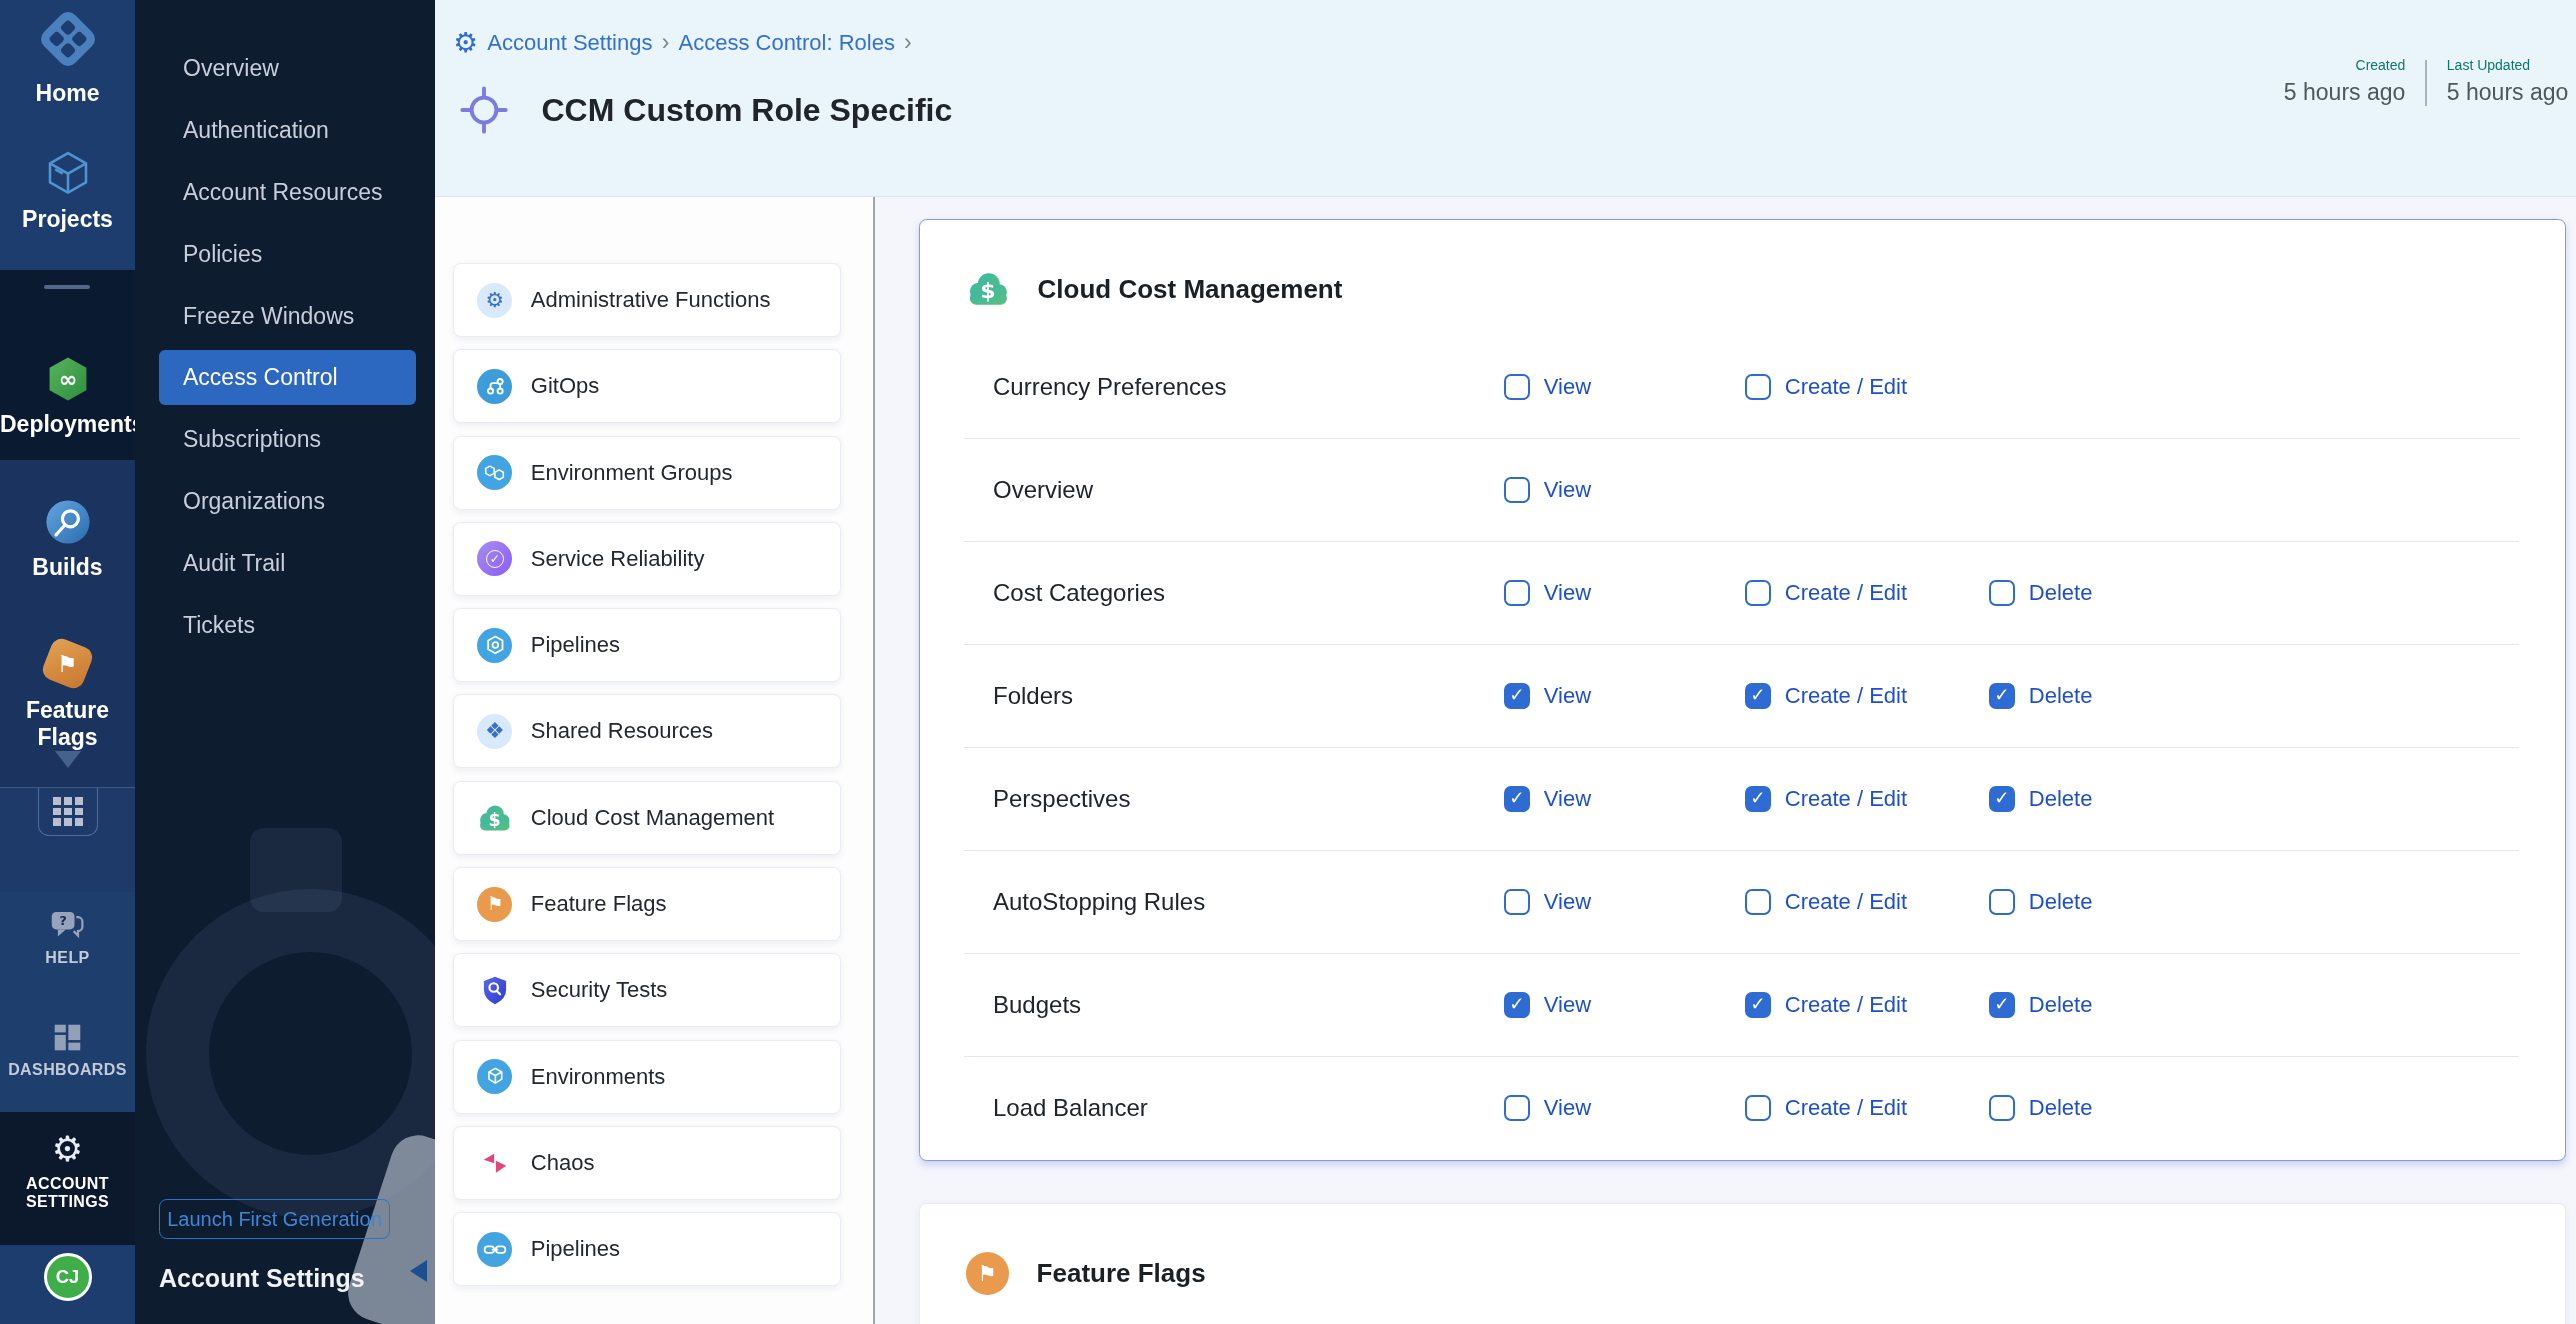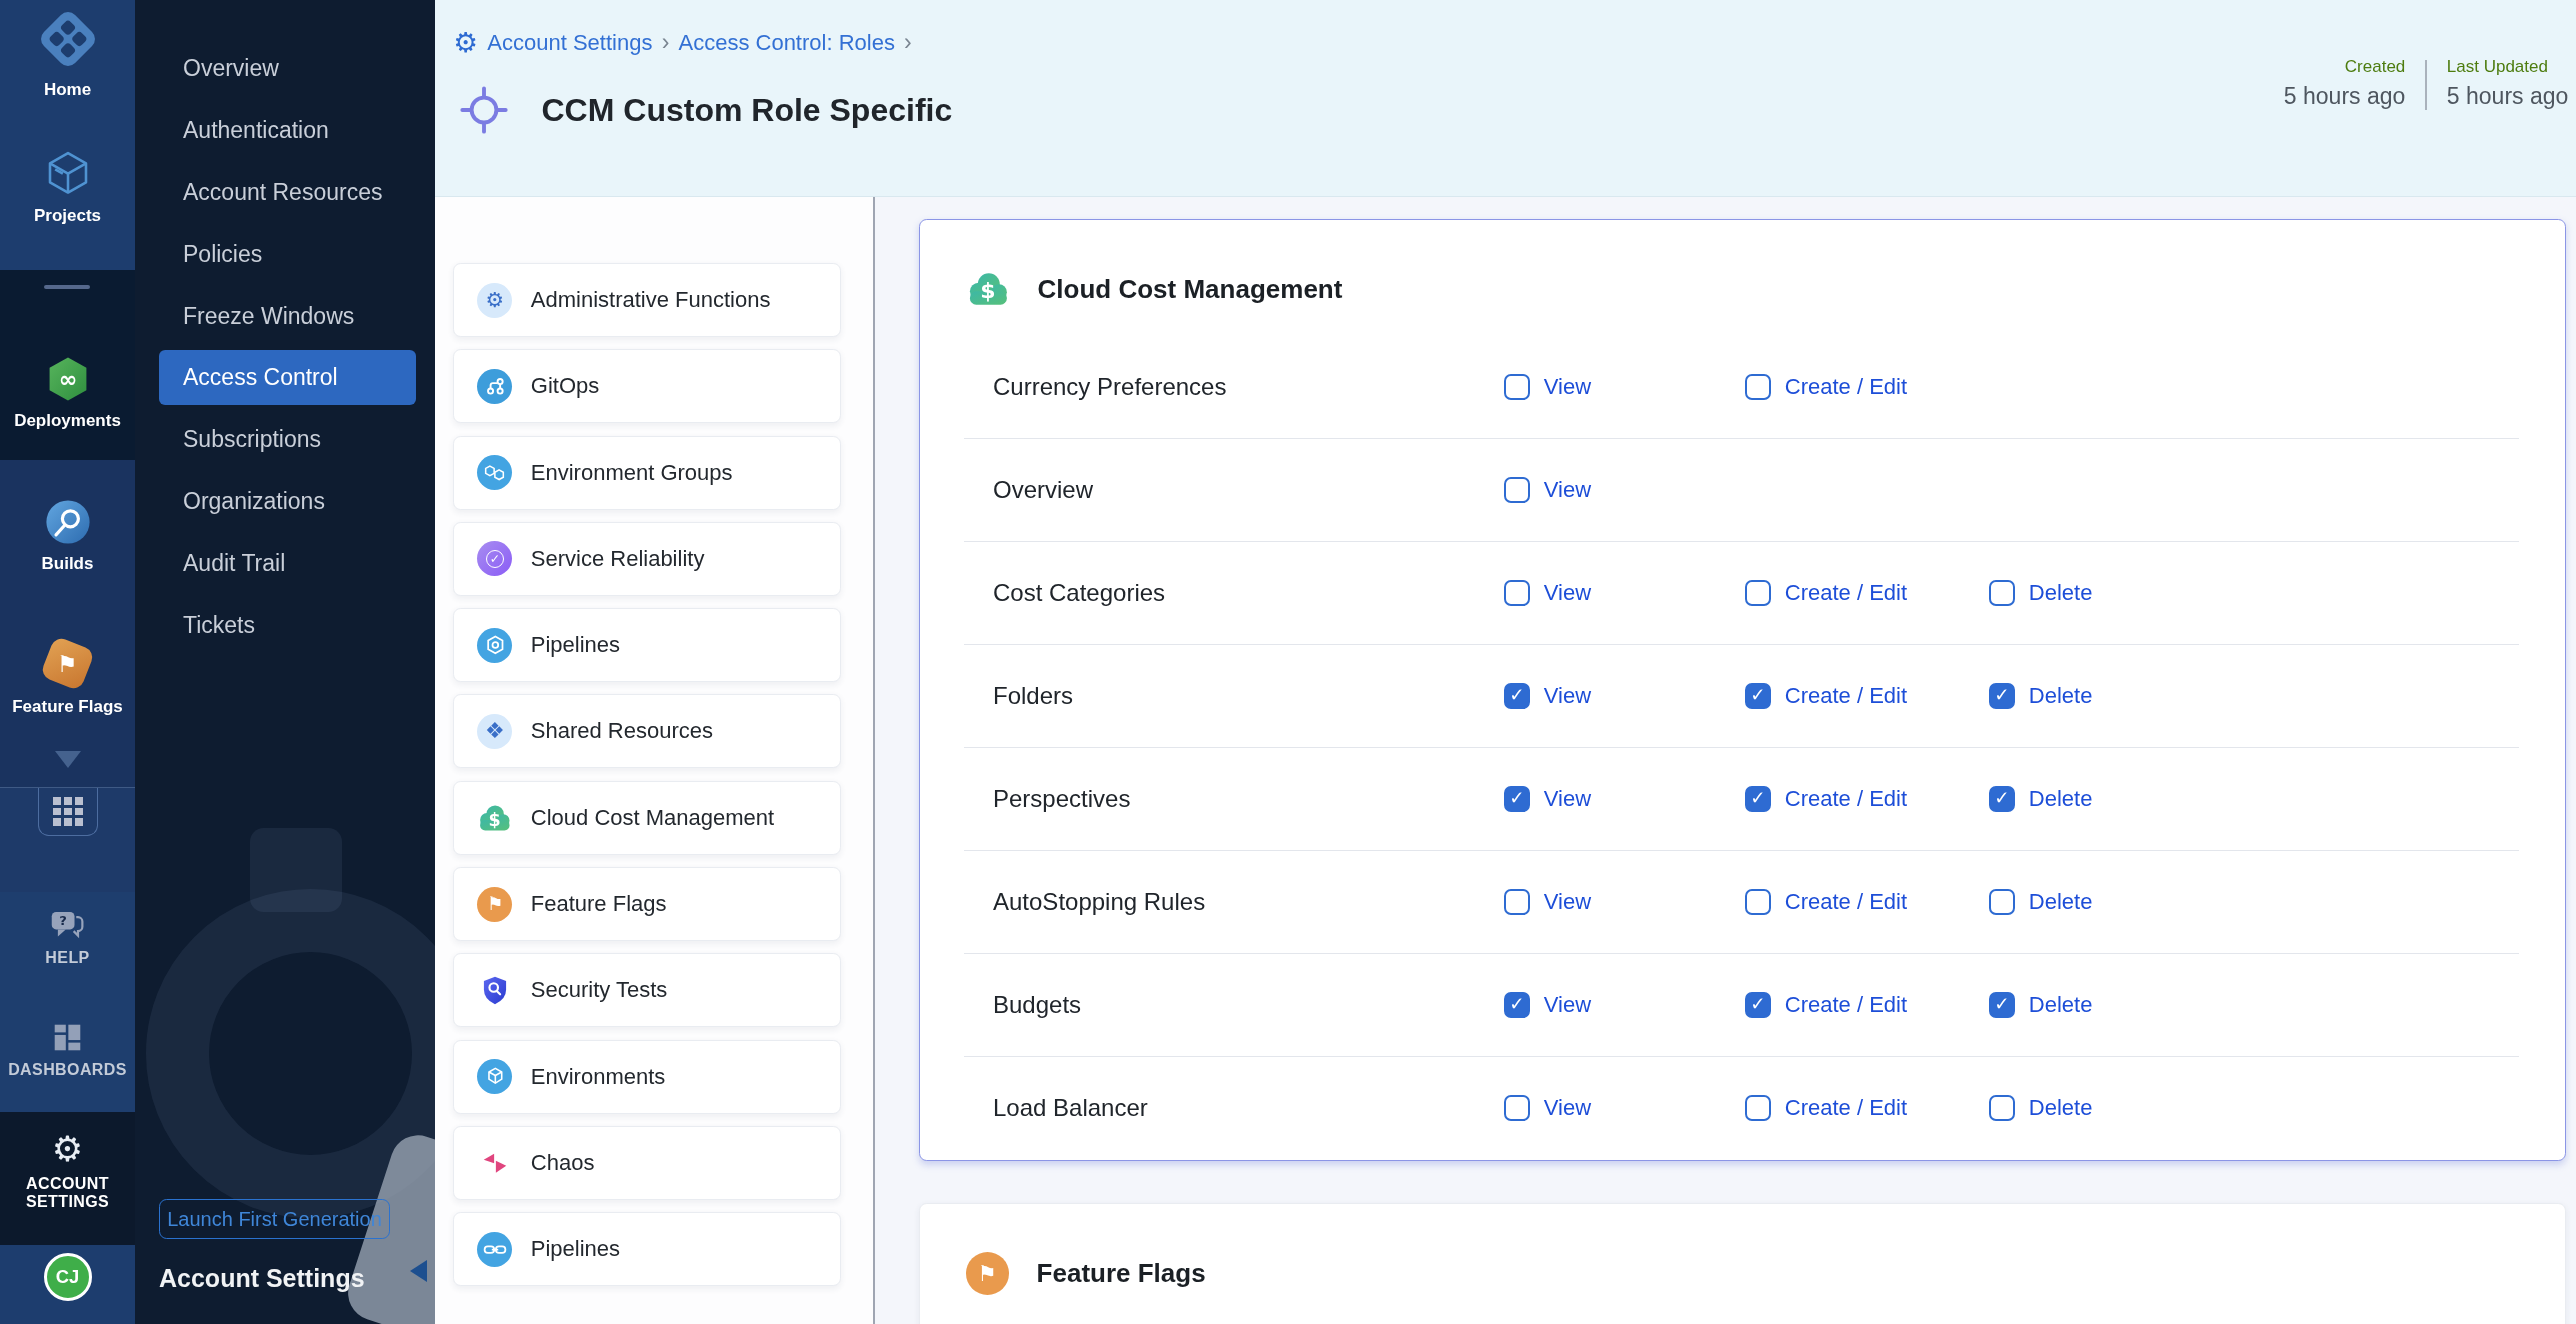--- a/index.html
+++ b/index.html
@@ -11,21 +11,21 @@
   .rail { position:absolute; left:0; top:0; width:135px; height:1324px; background:#1a335f; }
   .rail-sec { position:absolute; left:0; width:135px; }
   .sec-top    { top:0;    height:270px; background:#1d3d6e; }
   .sec-dark   { top:270px; height:190px; background:#0a1b31; }
   .sec-mid    { top:460px; height:327px; background:#1a335f; }
   .sec-grid   { top:787px; height:105px; background:#1e3a69; border-top:1.5px solid #3f5a85; }
   .sec-help   { top:892px; height:220px; background:#1e3e6e; }
   .sec-active { top:1112px; height:133px; background:#0c192c; }
   .sec-bot    { top:1245px; height:79px; background:#1d3d6e; }
   .rail-item { position:absolute; left:0; width:135px; text-align:center; cursor:pointer; }
-  .rail-label { display:block; color:#ffffff; font-size:17px; font-weight:bold; }
+  .rail-label { display:block; color:#ffffff; font-size:23px; font-weight:bold; }
   .rail-label-sm { display:block; color:#c3cbd8; font-size:16px; font-weight:bold; letter-spacing:0.4px; }
   .rail-ico { display:flex; align-items:center; justify-content:center; margin:0 auto; }
 
   .harness-logo { width:44px; height:44px; background:#4a80be; border-radius:10px; transform:rotate(45deg);
     display:grid; grid-template-columns:1fr 1fr; grid-template-rows:1fr 1fr; gap:4.6px; padding:8.4px; }
   .harness-logo i { background:#1d3d6e; border-radius:3.8px; }
 
   .rail-divider { position:absolute; left:44px; top:285px; width:46px; height:3.8px; background:#55688c; border-radius:2.3px; }
 
   .ff-rail-icon { width:43px; height:43px; border-radius:10.7px; transform:rotate(0.06turn);
@@ -66,21 +66,21 @@
   .header { position:absolute; left:435px; top:0; width:2141px; height:197px; background:#e9f5fa; border-bottom:1.5px solid #d9e8ef; }
   .breadcrumb { position:absolute; left:18.4px; top:29px; display:flex; align-items:center; gap:9.2px; }
   .bc-gear { color:#2e6bd2; font-size:27.6px; line-height:1; }
   .bc-link { color:#3370d4; font-size:22px; cursor:pointer; }
   .bc-sep { color:#7a8591; font-size:23px; }
   .title-row { position:absolute; left:24.5px; top:86px; display:flex; align-items:center; gap:34px; }
   .page-title { font-size:32px; font-weight:600; color:#20252b; }
   .meta { position:absolute; right:7.7px; top:57px; display:flex; align-items:stretch; }
   .meta-col { display:flex; flex-direction:column; gap:6.1px; }
   .meta-col.r { align-items:flex-end; text-align:right; }
-  .meta-label { color:#4d7c0f; font-size:17px; }
+  .meta-label { color:#0f766e; font-size:14px; }
   .meta-value { color:#4e565f; font-size:23px; }
   .meta-div { width:1.5px; background:#aab2bc; margin:3.1px 20px 0 20px; }
 
   
   .content { position:absolute; left:435px; top:197px; right:0; bottom:0; overflow:hidden; }
   .groups-panel { position:absolute; left:0; top:0; width:438px; height:1127px; background:#fdfdfe; }
   .v-divider { position:absolute; left:438px; top:0; width:1.5px; height:1127px; background:#9fa5b2; }
   .groups-list { position:absolute; left:18.4px; top:66px; }
   .group-card { width:388px; height:74px; margin-bottom:12.3px; background:#ffffff; border:1.1px solid #e9ecf1;
     border-radius:7.7px; box-shadow:0 2.3px 6.1px rgba(40,50,80,0.07); display:flex; align-items:center;

